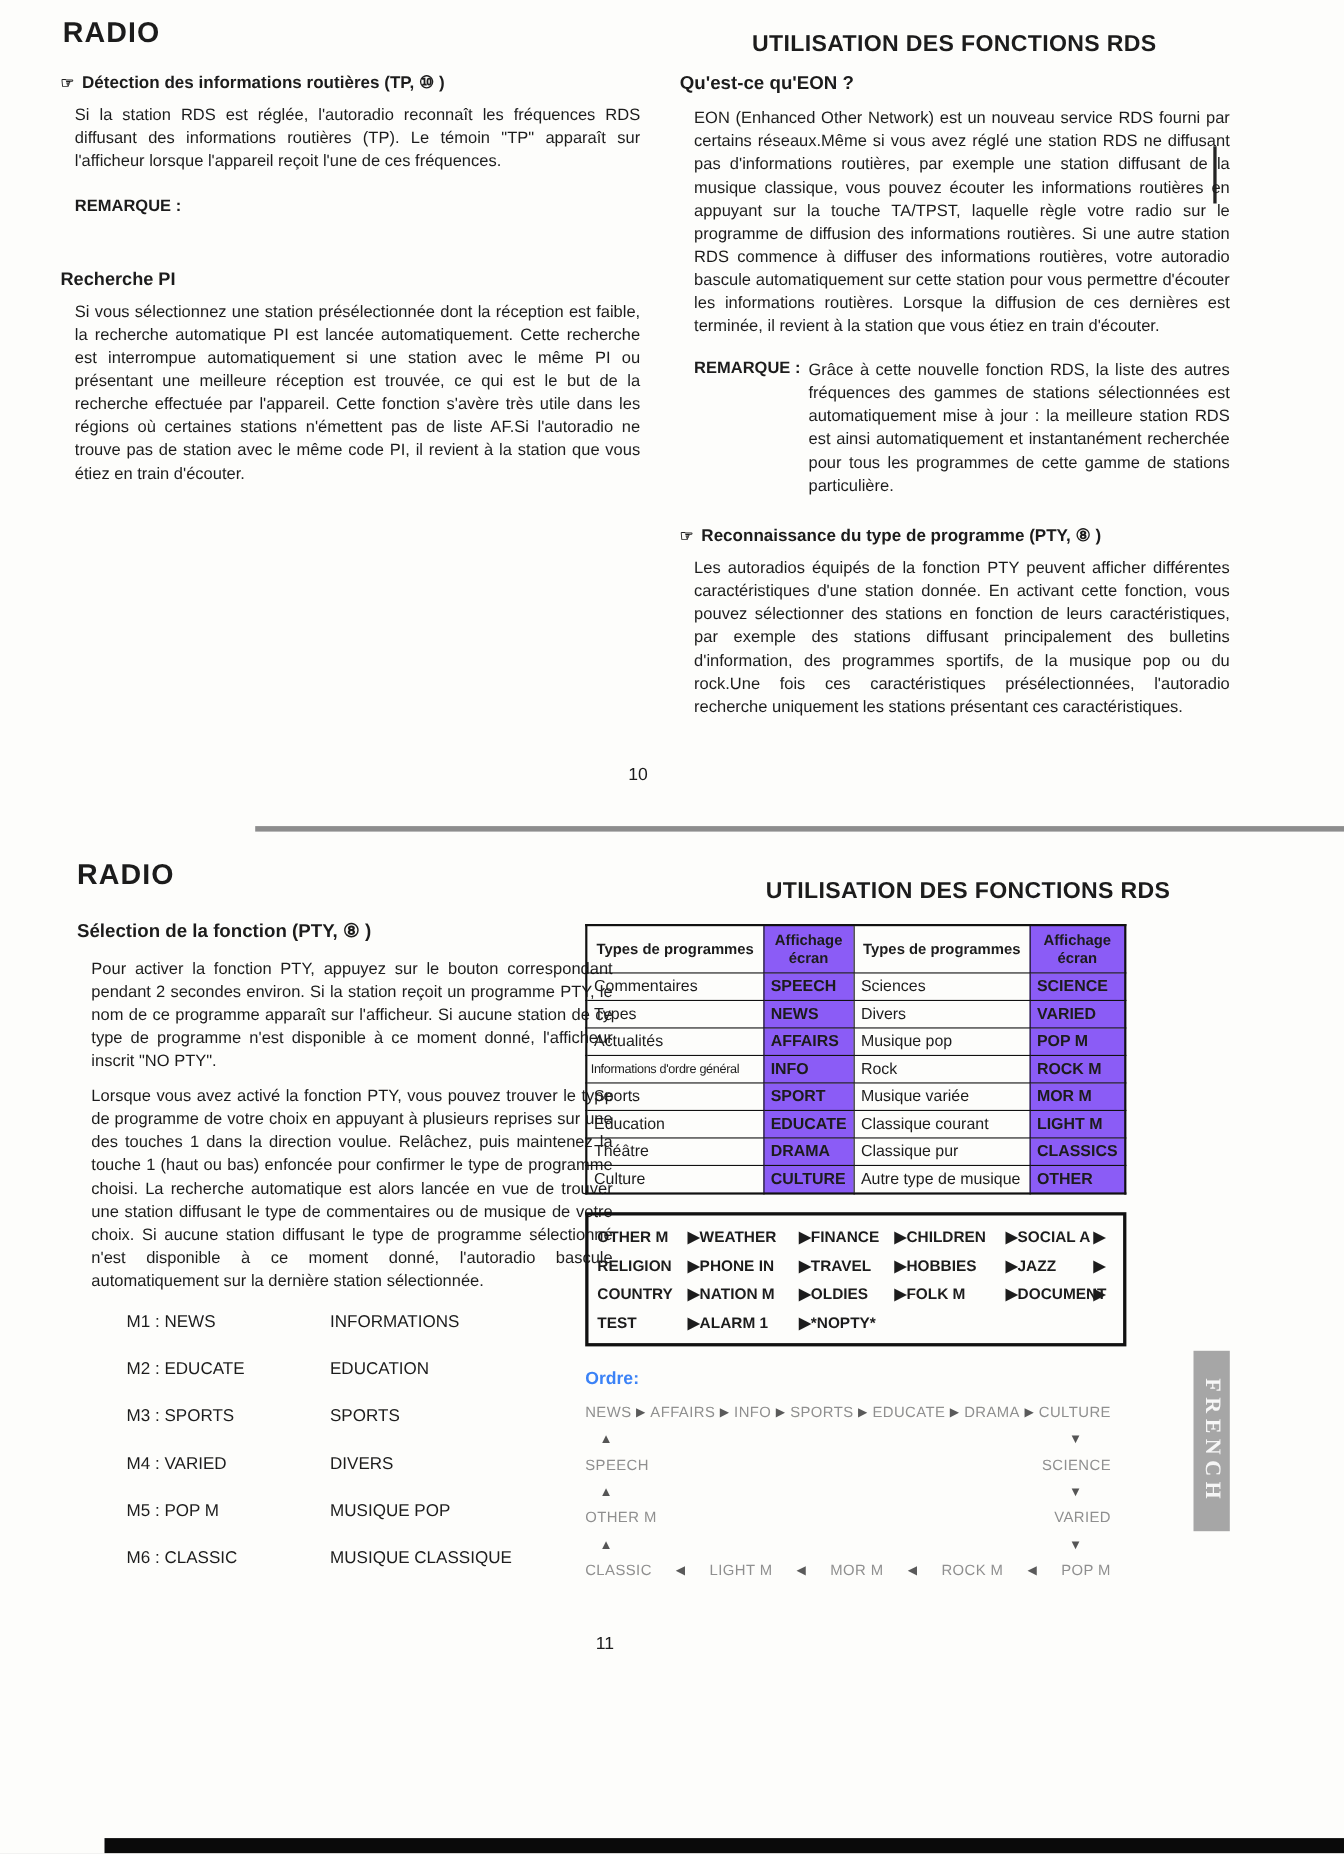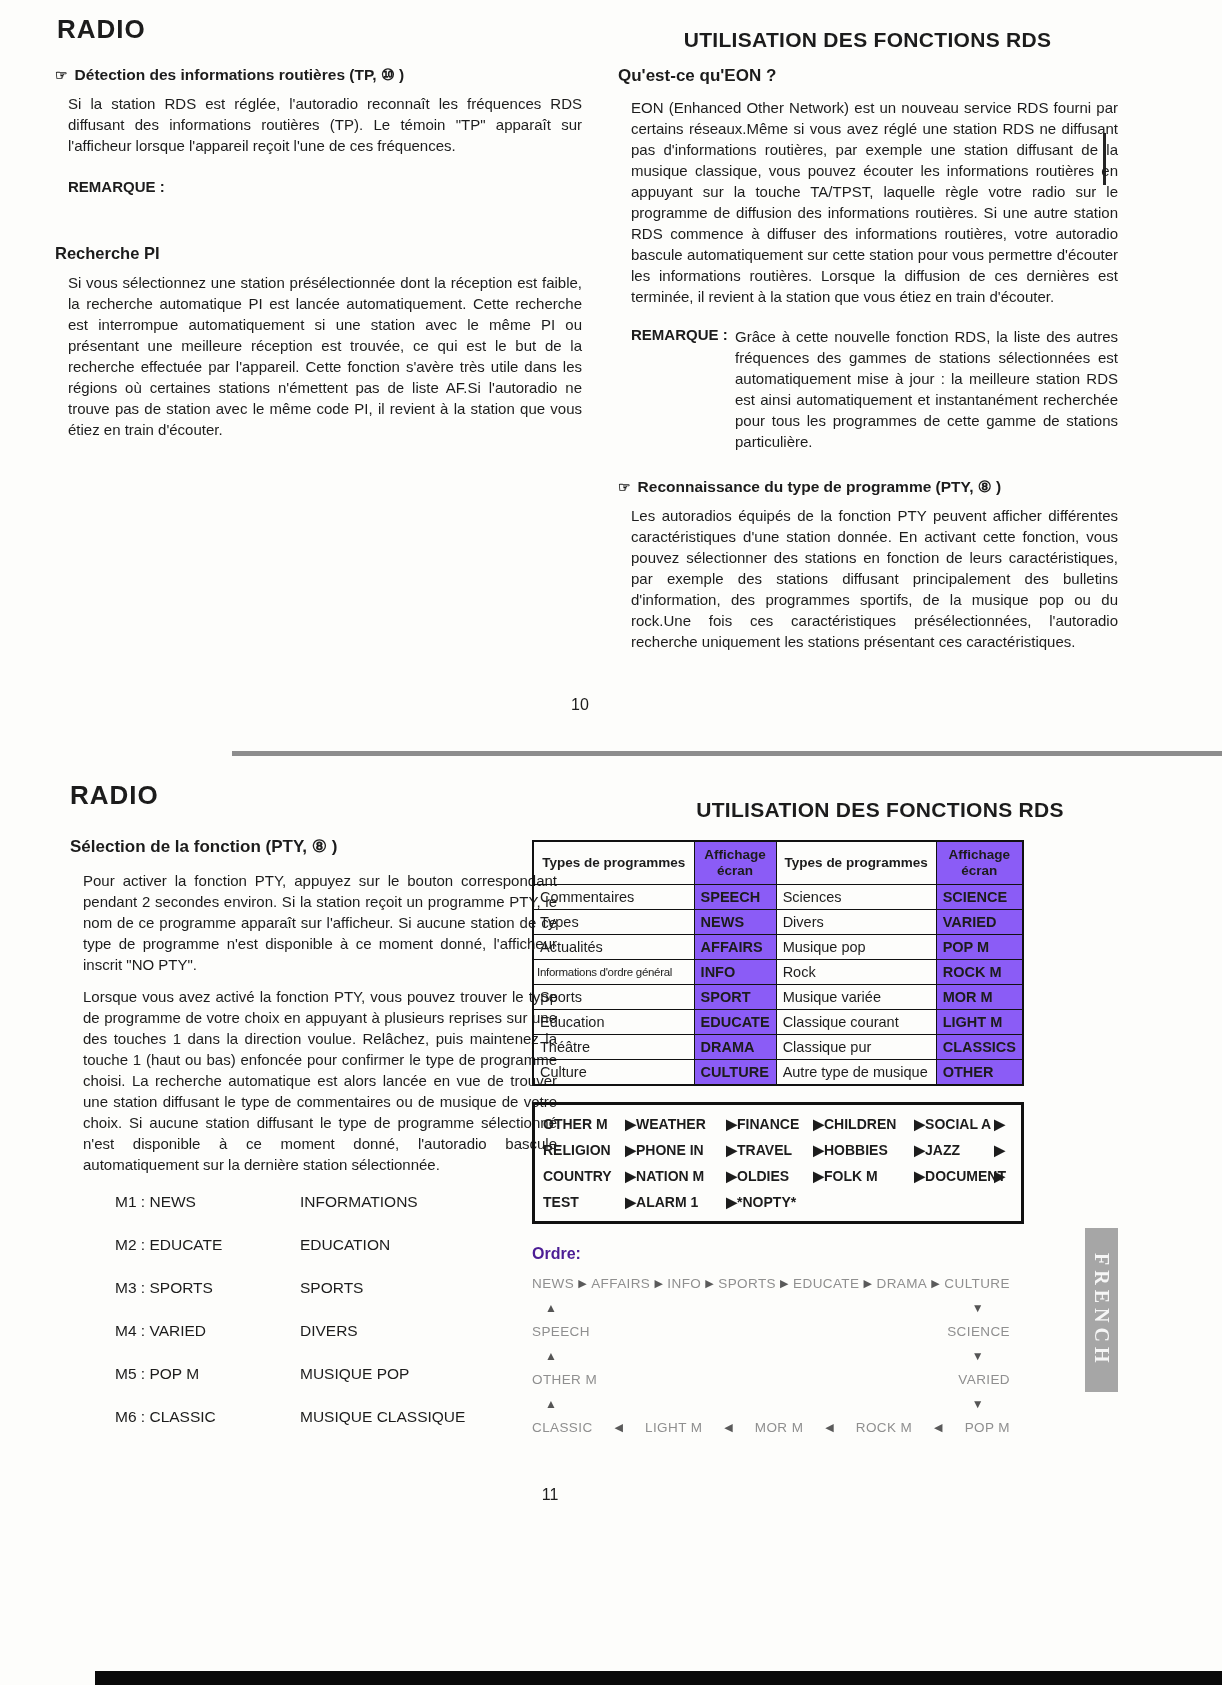--- a/index.html
+++ b/index.html
@@ -57,21 +57,21 @@
   .prog-table td.code { font-weight:bold; }
   .shade { background:#8b5cf6; }
   td.small-text { font-size:11.5px; letter-spacing:-0.3px; padding-left:3px; }
 
   
   .pty-box { margin-top:16px; border:3px solid #111; padding:6px 8px; }
   .pty-row { display:grid; grid-template-columns:17.5% 21.5% 18.5% 21.5% 17% 4%; font-weight:bold; font-size:14px; line-height:26px; white-space:nowrap; }
 
   
   .ordre { margin-top:21px; width:478px; }
-  .ordre-label { font-weight:bold; font-size:16px; color:#4c1d95; margin-bottom:13px; }
+  .ordre-label { font-weight:bold; font-size:16px; color:#3b82f6; margin-bottom:13px; }
   .ordre-row { display:flex; justify-content:space-between; align-items:center; color:#8f8f8f; font-size:13.5px; letter-spacing:0.4px; margin-top:9px; }
   .ordre-row.first { margin-top:0; }
   .ordre-row .oarr { color:#5a5a5a; font-size:11px; }
   .ordre-row.arrows { padding:0 26px 0 13px; margin-top:10px; }
   .ordre-row.arrows .oarr { font-size:12px; color:#555; }
 
   #french-tab {
     position:absolute; left:1085px; top:1228px; width:33px; height:164px;
     background:#a6a6a6; color:#f6f6f6;
     display:flex; align-items:center; justify-content:center;

